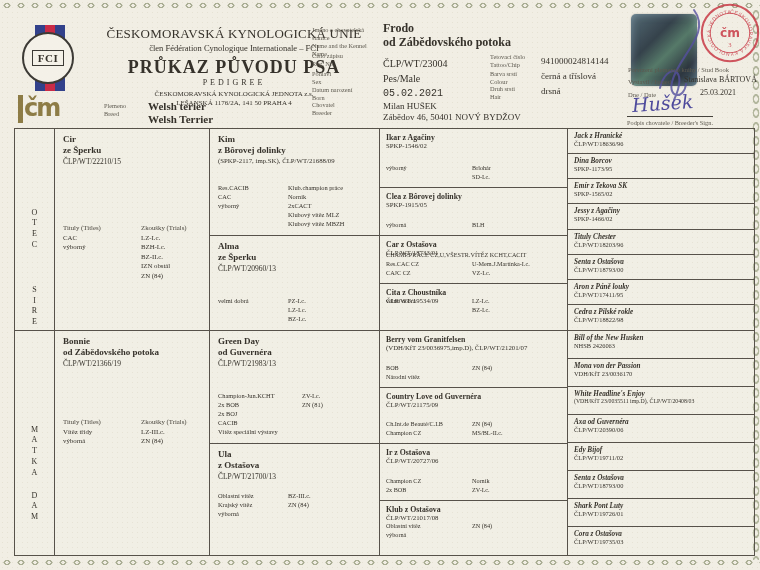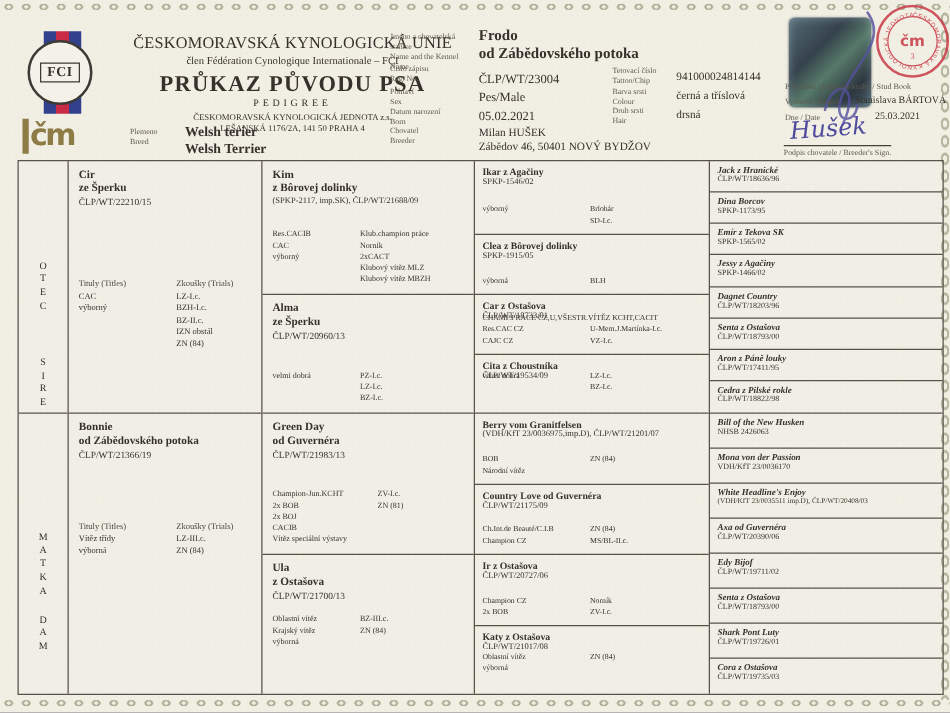--- a/index.html
+++ b/index.html
@@ -120,21 +120,21 @@
 Sex</div>
   <div class="abs lbl" style="left:312px;top:86px;" data-bind="dog.born_label">Datum narození
 Born</div>
   <div class="abs lbl" style="left:312px;top:101px;" data-bind="dog.breeder_label">Chovatel
 Breeder</div>
 
   <div class="abs dogname" style="left:383px;top:22px;" data-bind="dog.name_line1">Frodo</div>
   <div class="abs dogname" style="left:383px;top:36px;" data-bind="dog.name_line2">od Zábědovského potoka</div>
   <div class="abs val10" style="left:383px;top:58px;" data-bind="dog.reg_no">ČLP/WT/23004</div>
   <div class="abs val10" style="left:383px;top:73px;" data-bind="dog.sex">Pes/Male</div>
-  <div class="abs val10" style="left:383px;top:88px;" data-bind="dog.born">05.02.2021</div>
+  <div class="abs val10" style="left:383px;top:88px;font-family:Liberation Mono, monospace;" data-bind="dog.born">05.02.2021</div>
   <div class="abs val9" style="left:383px;top:101px;" data-bind="dog.breeder_name">Milan HUŠEK</div>
   <div class="abs val9" style="left:383px;top:112px;" data-bind="dog.breeder_address">Zábědov 46, 50401 NOVÝ BYDŽOV</div>
 
   <div class="abs lbl" style="left:490px;top:53px;" data-bind="dog.chip_label">Tetovací číslo
 Tattoo/Chip</div>
   <div class="abs lbl" style="left:490px;top:70px;" data-bind="dog.colour_label">Barva srsti
 Colour</div>
   <div class="abs lbl" style="left:490px;top:85px;" data-bind="dog.hair_label">Druh srsti
 Hair</div>
   <div class="abs val9" style="left:541px;top:56px;" data-bind="dog.chip">941000024814144</div>
@@ -342,21 +342,21 @@
         <div class="pname" data-bind="pedigree.gen3.6.name">Ir z Ostašova</div>
         <div class="preg" data-bind="pedigree.gen3.6.reg">ČLP/WT/20727/06</div>
         <div class="cols bot">
             <div class="c1" data-bind="pedigree.gen3.6.titles">Champion CZ
 2x BOB</div>
           <div class="c2" data-bind="pedigree.gen3.6.trials">Norník
 ZV-I.c.</div>
           </div>
       </div>
       <div class="cell" style="height:54px;">
-        <div class="pname" data-bind="pedigree.gen3.7.name">Katy z Ostašova</div>
+        <div class="pname" data-bind="pedigree.gen3.7.name">Klub z Ostašova</div>
         <div class="preg" data-bind="pedigree.gen3.7.reg">ČLP/WT/21017/08</div>
         <div class="cols bot2">
             <div class="c1" data-bind="pedigree.gen3.7.titles">Oblastní vítěz
 výborná</div>
           <div class="c2" data-bind="pedigree.gen3.7.trials">ZN (84)</div>
           </div>
       </div>
     </div>
 
     <div class="col g4">
@@ -370,21 +370,21 @@
         </div>
       <div class="cell" style="height:25px;">
         <div class="pname" data-bind="pedigree.gen4.2.name">Emír z Tekova SK</div>
         <div class="preg" data-bind="pedigree.gen4.2.reg">SPKP-1565/02</div>
         </div>
       <div class="cell" style="height:26px;">
         <div class="pname" data-bind="pedigree.gen4.3.name">Jessy z Agačiny</div>
         <div class="preg" data-bind="pedigree.gen4.3.reg">SPKP-1466/02</div>
         </div>
       <div class="cell" style="height:25px;">
-        <div class="pname" data-bind="pedigree.gen4.4.name">Dagnet Country</div>
+        <div class="pname" data-bind="pedigree.gen4.4.name">Tituly Chester</div>
         <div class="preg" data-bind="pedigree.gen4.4.reg">ČLP/WT/18203/96</div>
         </div>
       <div class="cell" style="height:25px;">
         <div class="pname" data-bind="pedigree.gen4.5.name">Senta z Ostašova</div>
         <div class="preg" data-bind="pedigree.gen4.5.reg">ČLP/WT/18793/00</div>
         </div>
       <div class="cell" style="height:25px;">
         <div class="pname" data-bind="pedigree.gen4.6.name">Aron z Páně louky</div>
         <div class="preg" data-bind="pedigree.gen4.6.reg">ČLP/WT/17411/95</div>
         </div>

